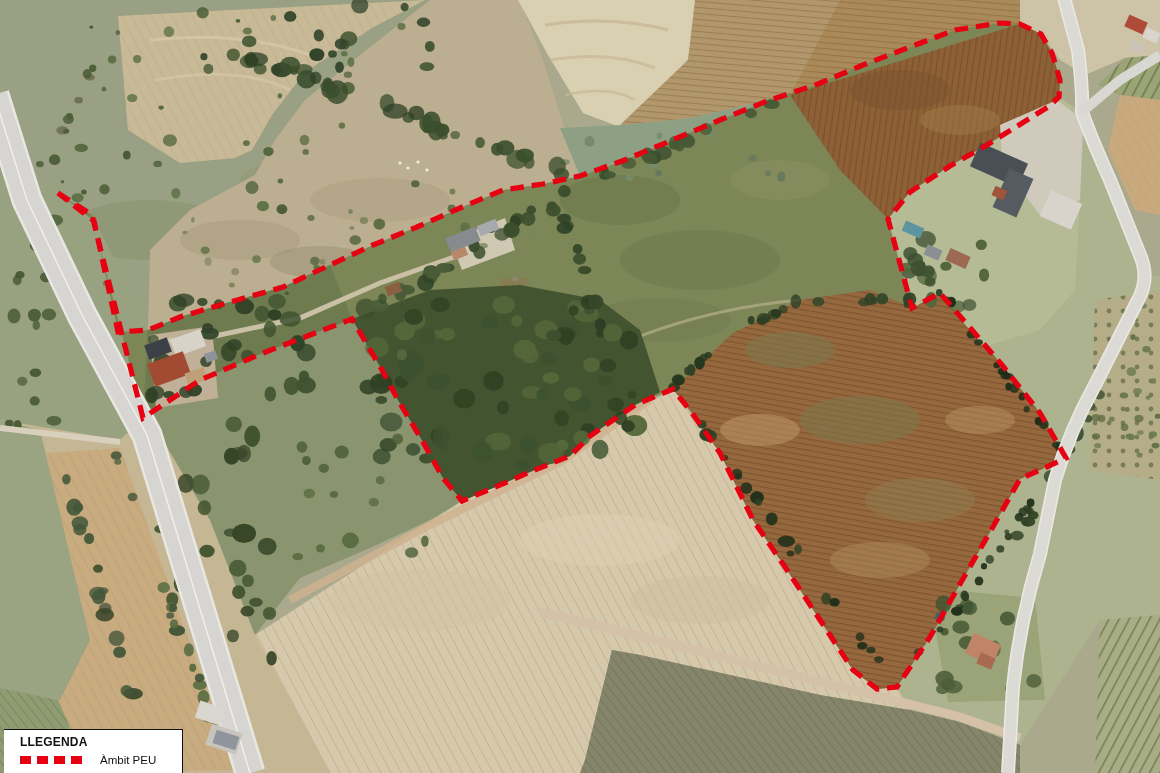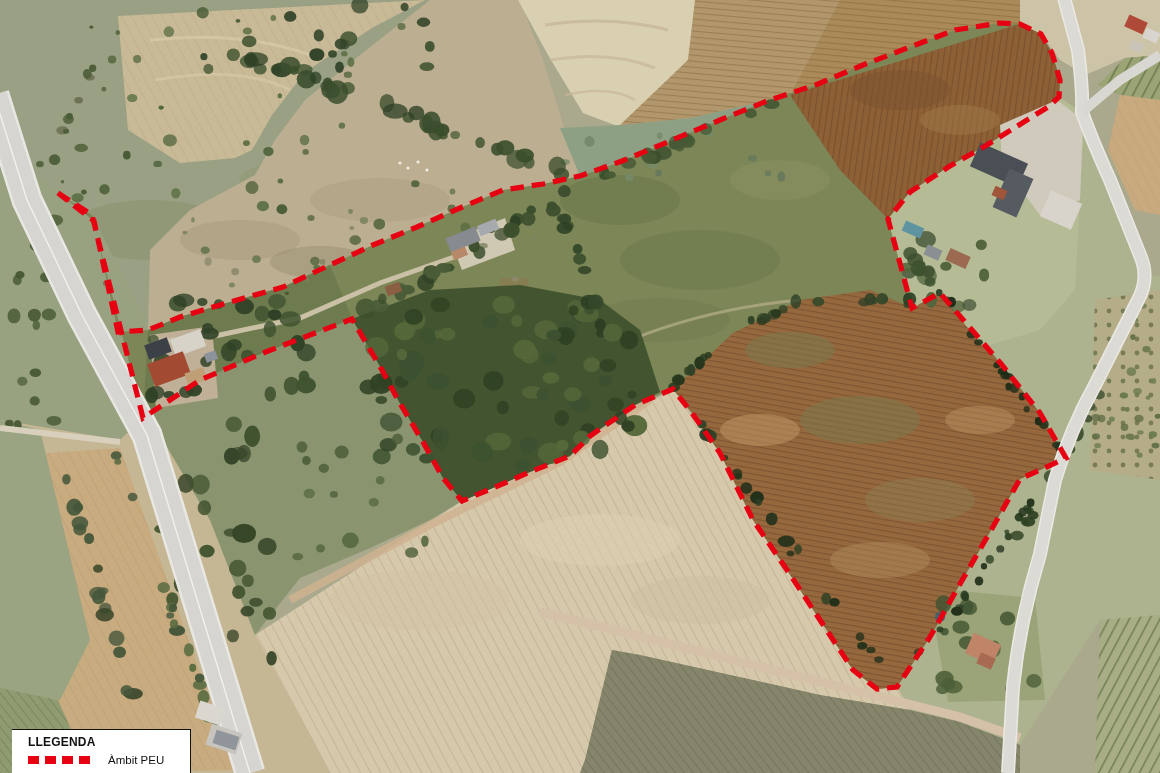--- a/index.html
+++ b/index.html
@@ -1,19 +1,19 @@
 <!DOCTYPE html>
 <html><head>
 <meta charset="utf-8">
 <style>
   html,body{margin:0;padding:0;background:#222;}
   .stage{position:relative;width:1160px;height:773px;overflow:hidden;
          font-family:"Liberation Sans",sans-serif;background:#aaa98d;}
   .stage svg{position:absolute;left:0;top:0;display:block;}
-  .legend{position:absolute;left:12px;bottom:0;width:179px;height:44px;
+  .legend{position:absolute;left:4px;bottom:0;width:179px;height:44px;
           background:#ffffff;border-top:1.6px solid #111;border-right:1.6px solid #111;
           box-sizing:border-box;padding:5px 0 0 16px;z-index:5;}
   .legend-title{font-size:12px;font-weight:bold;color:#111;letter-spacing:.2px;margin:0 0 5px 0;}
   .legend-item{display:flex;align-items:center;}
   .legend-swatch{display:inline-block;width:62px;height:8px;margin-right:18px;
           background:repeating-linear-gradient(90deg,var(--sw,#e60012) 0 11px,transparent 11px 17px);}
   .legend-label{font-size:11.5px;color:#111;}
 </style>
 </head>
 <body>

